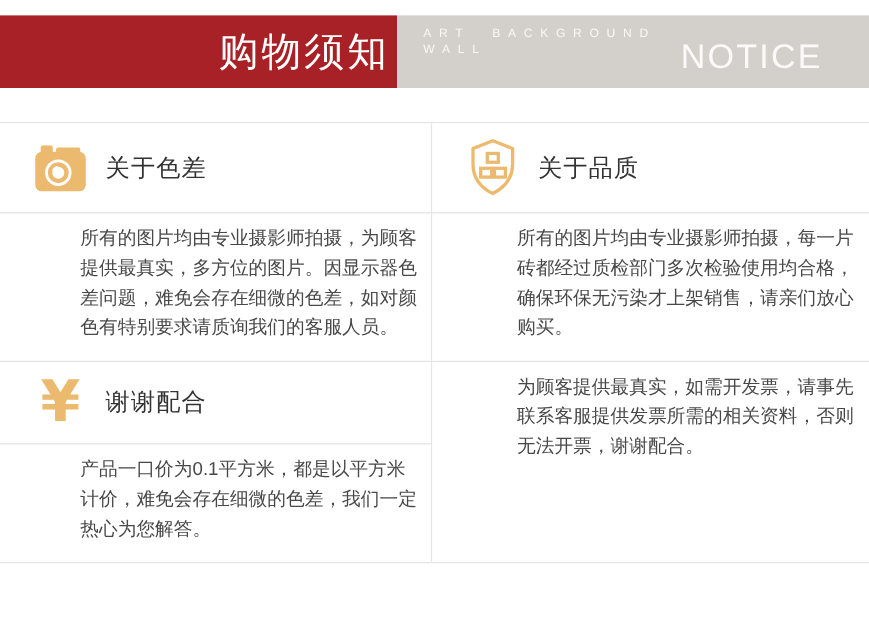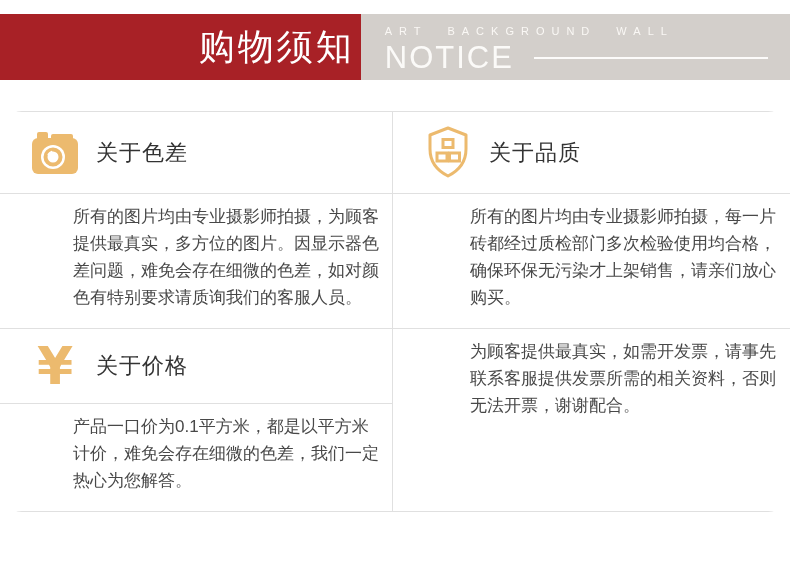--- a/index.html
+++ b/index.html
@@ -18,42 +18,41 @@
     width: 393px; height: 66px; background: #a82126;
     display: flex; align-items: center; justify-content: flex-end;
     padding-right: 6px;
   }
   .header-title {
     color: #ffffff; font-size: 36px; letter-spacing: 3px; font-weight: 500;
     line-height: 1;
   }
   .header-gray {
     width: 466px; height: 66px; background: #d3cfcb;
-    padding: 10px 0 0 24px; display: flex; flex-direction: column;
+    padding: 10px 0 0 24px; display: flex; flex-direction: row;
   }
   .banner-en {
     color: #faf8f5; font-size: 11px; letter-spacing: 7px; word-spacing: 10px;
     line-height: 14px; margin-bottom: 2px; font-weight: 400;
   }
   .notice-row { display: flex; align-items: center; margin-right: 22px; }
   .notice-label {
     color: #fbfaf8; font-size: 31px; font-weight: 400; letter-spacing: 2px;
     line-height: 36px;
   }
   .notice-rule { flex: 1; height: 2px; background: #fcfbfa; margin-left: 20px; }
 
   
   .content {
     margin-top: 31px;
     border-top: 1px solid #e0e0e0;
     border-bottom: 1px solid #e0e0e0;
     display: grid;
     grid-template-columns: 393px 397px;
     grid-template-rows: 217px 182px;
-    border-radius: 22px;
   }
   .cell { display: flex; flex-direction: column; background: #fff; }
   .col-left { border-right: 1px solid #e0e0e0; }
   .row-1 { border-bottom: 1px solid #e0e0e0; }
 
   .cell-head {
     display: flex; align-items: center; padding-left: 30px;
     border-bottom: 1px solid #e0e0e0; flex: 0 0 auto;
   }
   .row-1 .cell-head { height: 82px; }
@@ -129,21 +128,21 @@
         <span class="cell-title">关于品质</span>
       </div>
       <div class="cell-body">所有的图片均由专业摄影师拍摄，每一片砖都经过质检部门多次检验使用均合格，确保环保无污染才上架销售，请亲们放心购买。</div>
     </div>
 
     <div class="cell col-left row-2">
       <div class="cell-head">
         <span class="icon-slot">
           <span class="yuan-glyph">¥</span>
         </span>
-        <span class="cell-title">关于价格</span>
+        <span class="cell-title">谢谢配合</span>
       </div>
       <div class="cell-body">产品一口价为0.1平方米，都是以平方米计价，难免会存在细微的色差，我们一定热心为您解答。</div>
     </div>
 
     <div class="cell col-right row-2">
       <div class="cell-body">为顾客提供最真实，如需开发票，请事先联系客服提供发票所需的相关资料，否则无法开票，谢谢配合。</div>
     </div>
 
   </div>
 </div>

